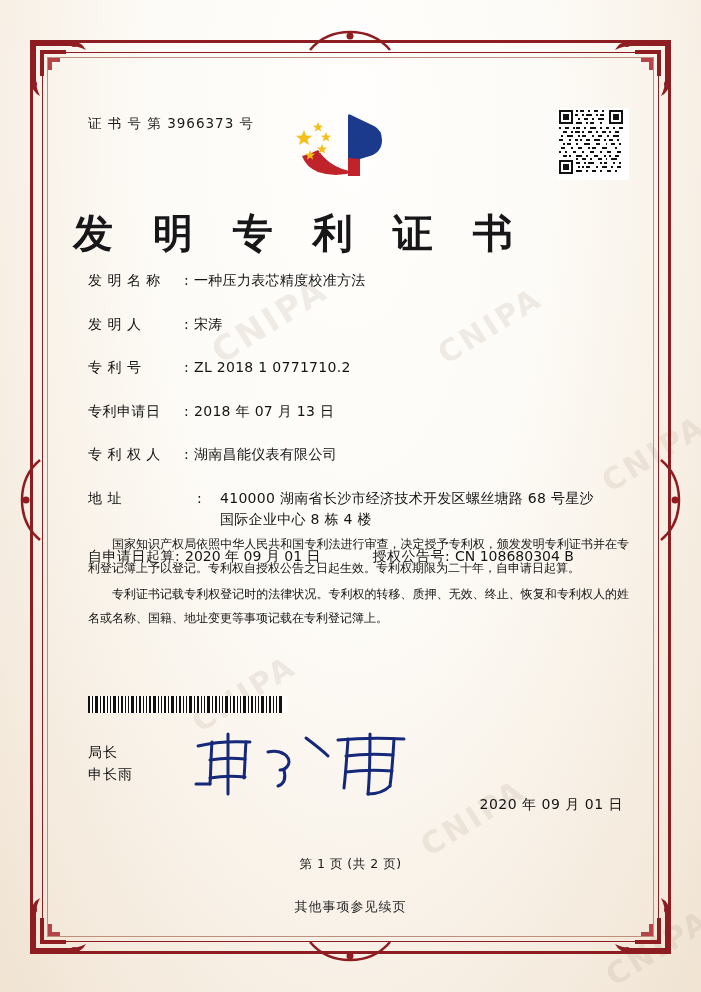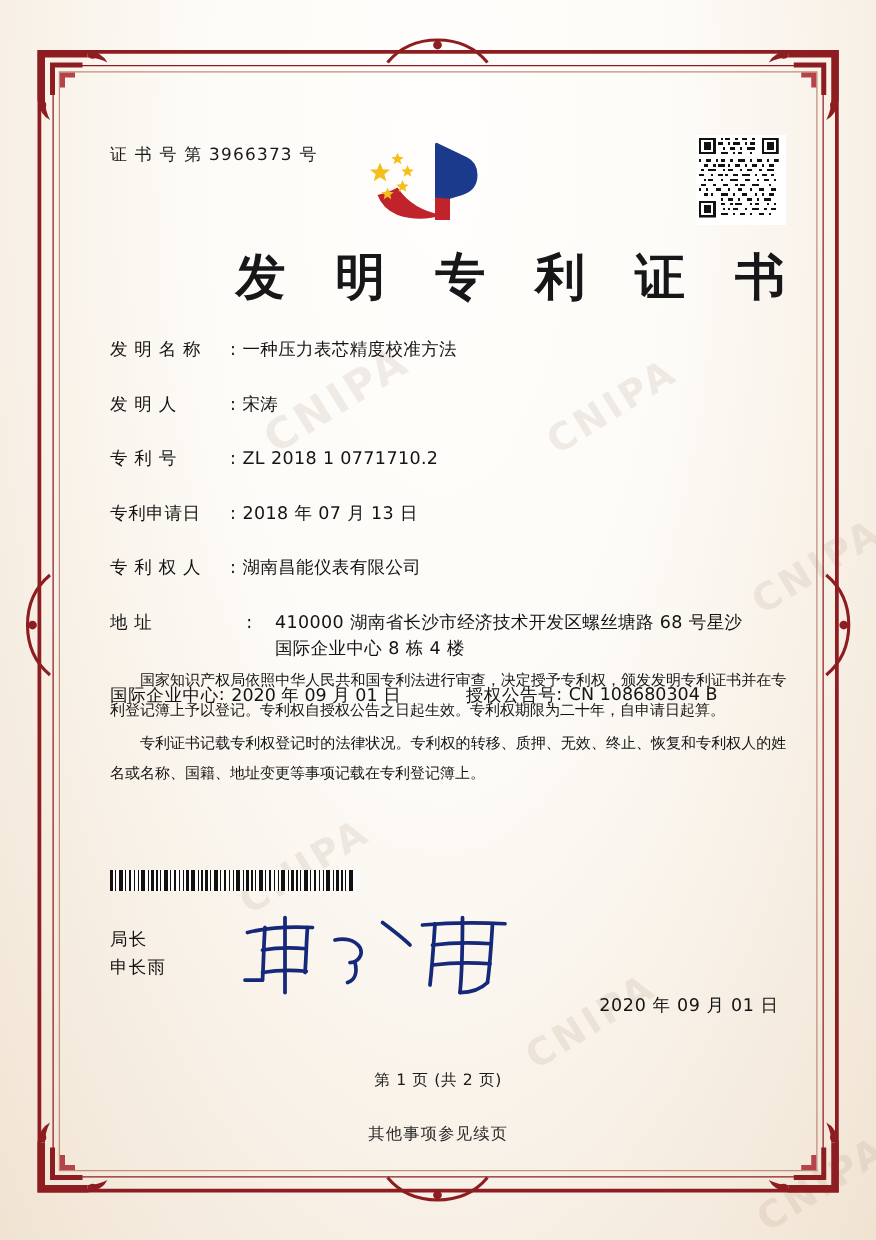--- a/index.html
+++ b/index.html
@@ -109,22 +109,22 @@
     top: 40px;
     height: 72px;
     display: flex;
     justify-content: center;
     align-items: center;
   }
 
   .title {
     position: absolute;
     left: 0; right: 0;
-    top: 124px;
-    text-align: right;
+    top: 136px;
+    text-align: left;
     font-family: "DejaVu Serif", "Liberation Serif", serif;
     font-size: 40px;
     font-weight: bold;
     letter-spacing: 13px;
     color: #17171a;
     text-indent: 13px;
   }
 
   .fields {
     position: absolute;
@@ -516,21 +516,21 @@
         <span class="field-label spread">地 址</span>
         <span class="field-colon">:</span>
         <span class="field-value">
           <span>410000 湖南省长沙市经济技术开发区螺丝塘路 68 号星沙</span>
           <span class="line2">国际企业中心 8 栋 4 楼</span>
         </span>
       </div>
 
       <div class="two-col">
         <div class="col">
-          <span class="lab">国际企业中心</span>
+          <span class="lab">自申请日起算</span>
           <span class="field-colon">:</span>
           <span>2020 年 09 月 01 日</span>
         </div>
         <div class="col right">
           <span class="lab">授权公告号</span>
           <span class="field-colon">:</span>
           <span>CN 108680304 B</span>
         </div>
       </div>
     </div>

